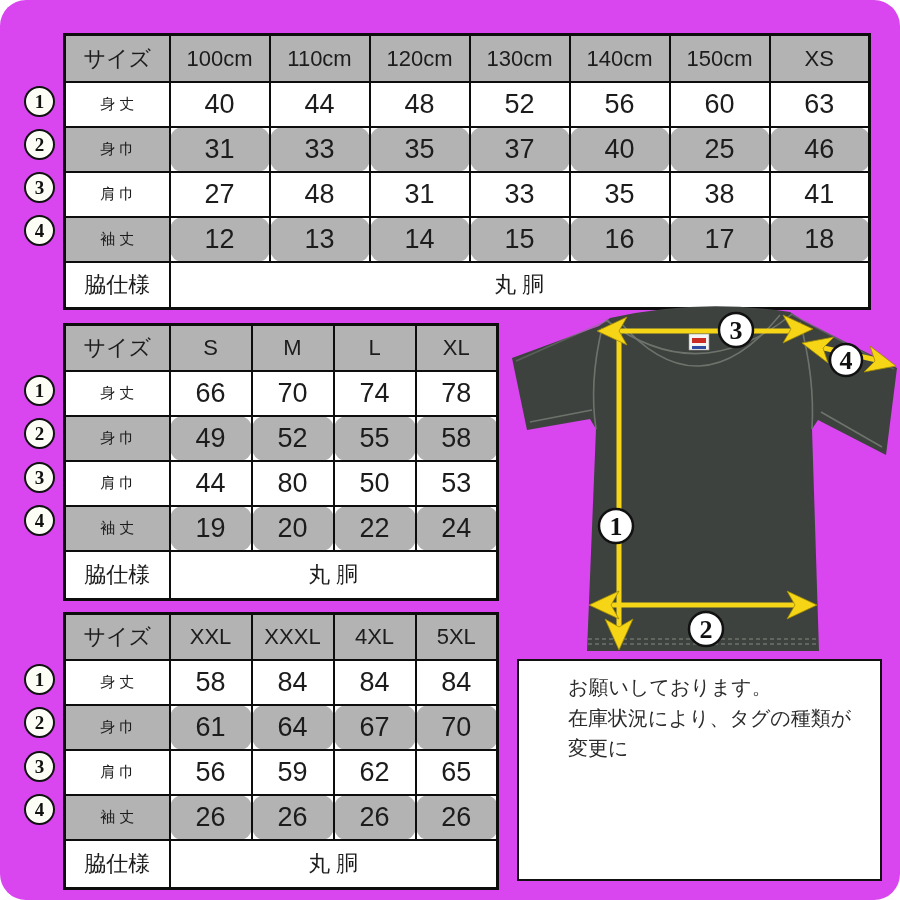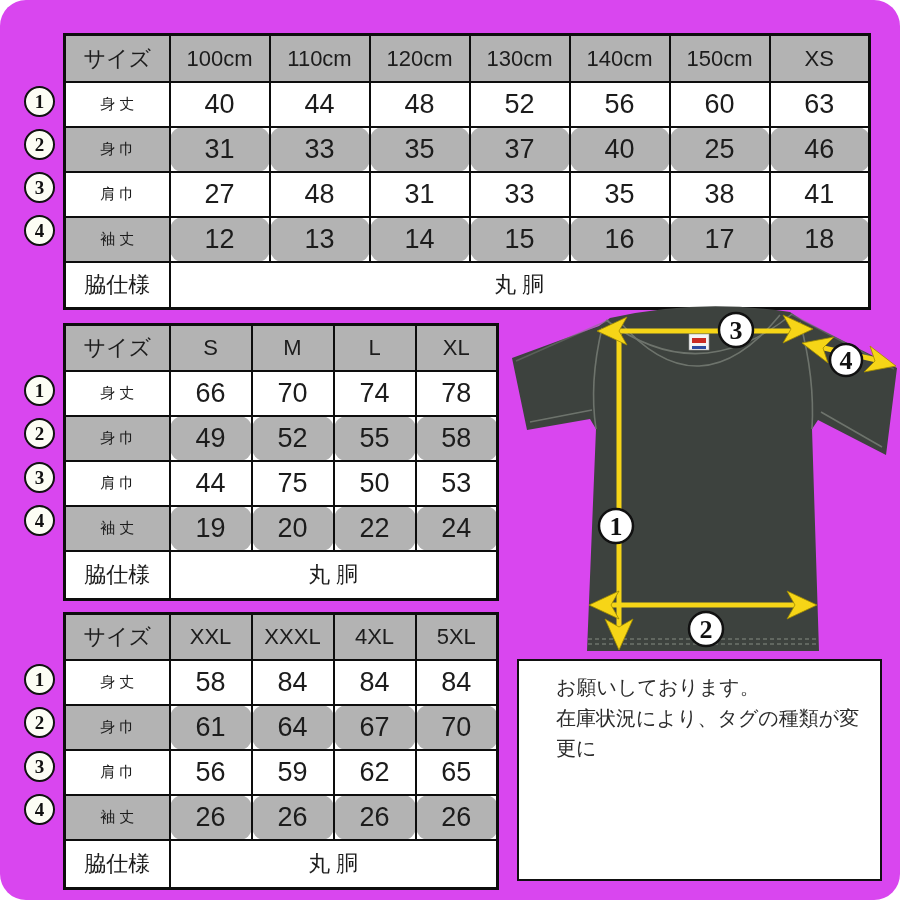--- a/index.html
+++ b/index.html
@@ -35,21 +35,21 @@
     border-radius:50%;background:#fcfdf4;display:flex;align-items:center;
     justify-content:center;font-family:"Liberation Serif","DejaVu Serif",serif;
     font-size:19px;font-weight:bold;color:#111;
   }
   .shirt-svg{position:absolute;left:503px;top:298px;}
   .notebox{
     position:absolute;left:517px;top:659px;width:365px;height:222px;
     background:#ffffff;border:2px solid #111;box-sizing:border-box;
     padding:11px 10px 8px 16px;font-size:20px;line-height:30.5px;color:#2b2b2b;
   }
-  .note-line{margin-left:21px;}
+  .note-line{margin-left:33px;}
   .note-line.first{margin-left:0;}
 </style>
 </head>
 <body>
 
 <div class="canvas">
 
   <table class="sztable" id="t1">
     <colgroup>
         <col style="width:105px">
@@ -145,21 +145,21 @@
     <tr class="gray">
       <td class="lbl">身 巾</td>
       <td class="val">49</td>
       <td class="val">52</td>
       <td class="val">55</td>
       <td class="val">58</td>
     </tr>
     <tr>
       <td class="lbl">肩 巾</td>
       <td class="val">44</td>
-      <td class="val">75</td>
+      <td class="val">80</td>
       <td class="val">50</td>
       <td class="val">53</td>
     </tr>
     <tr class="gray">
       <td class="lbl">袖 丈</td>
       <td class="val">19</td>
       <td class="val">20</td>
       <td class="val">22</td>
       <td class="val">24</td>
     </tr>

